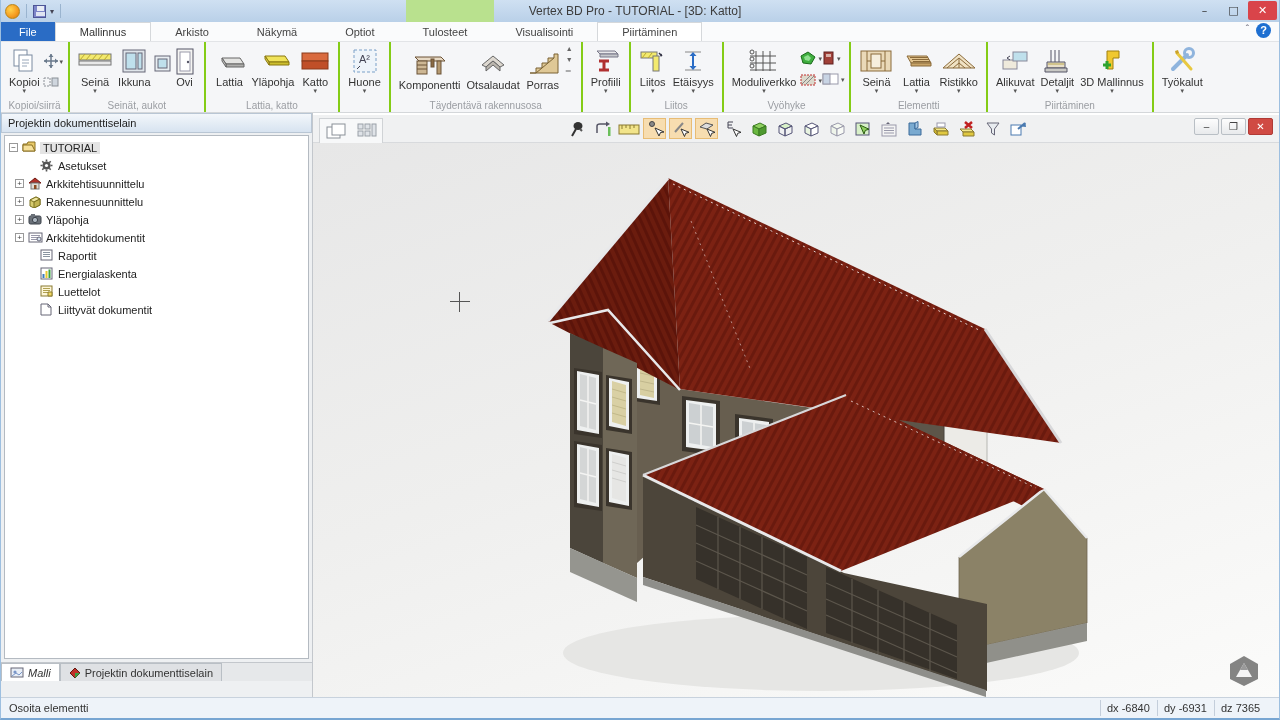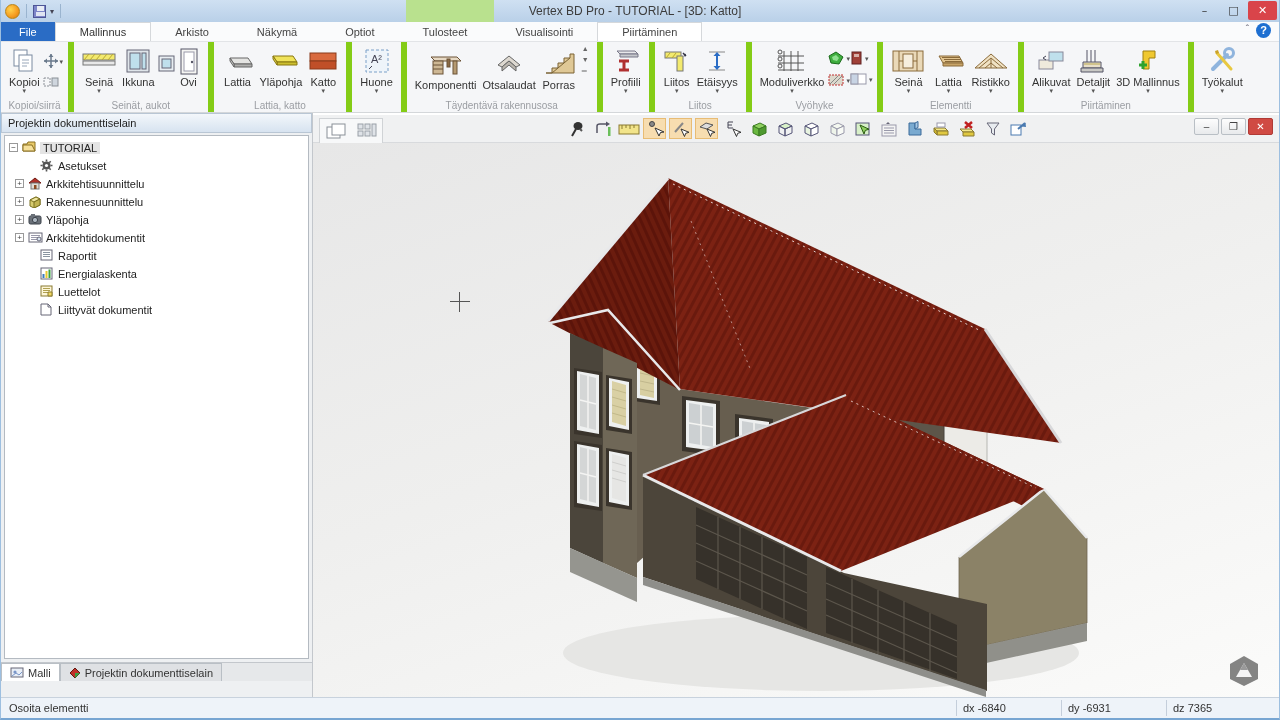--- a/index.html
+++ b/index.html
@@ -34,21 +34,21 @@
   .tab.activeribbon { background:#fff; border:1px solid #d5d8db; border-bottom:none; color:#333; }
   .tab.ctx { background:#fff; border:1px solid #d5d8db; border-bottom:none; }
   .ribbon-min { position:absolute; right:30px; top:24px; font-size:10px; color:#667; }
   .helpbtn { position:absolute; right:8px; top:23px; width:15px; height:15px; border-radius:50%;
     background:#1d6fd1; color:#fff; font-size:11px; font-weight:bold; text-align:center; line-height:15px; }
 
   
   .ribbon { position:absolute; left:0; top:42px; width:100%; height:71px; background:#f5f6f8;
     border-bottom:1px solid #d4d7da; display:flex; }
   .rgroup { position:relative; display:flex; align-items:flex-start; padding:3px 5px 14px 5px;
-    border-right:6px solid #84cc16; }
+    border-right:2px solid #84cc16; }
   .rgroup .glabel { position:absolute; bottom:1px; left:0; right:0; text-align:center;
     font-size:10px; color:#9a9da2; white-space:nowrap; }
   .rb { display:flex; flex-direction:column; align-items:center; padding:1px 3px; font-size:11px;
     color:#333; text-align:center; line-height:1.1; }
   .rb .ric { height:30px; display:flex; align-items:center; justify-content:center; }
   .caret { font-size:7px; color:#555; line-height:5px; }
   .smallcol { display:flex; flex-direction:column; gap:7px; padding-top:8px; }
   .mini { display:flex; align-items:center; gap:1px; }
   .mini .caret { font-size:7px; }
   .scrollcol { display:flex; flex-direction:column; justify-content:center; gap:4px; padding:0 3px; color:#666; font-size:7px; }
@@ -64,21 +64,21 @@
   .trow { display:flex; align-items:center; gap:4px; height:13px; margin:5px 0 5px 0; font-size:11px; color:#222; white-space:nowrap; }
   .ebox { width:9px; height:9px; border:1px solid #999; background:#fff; font-size:8px; line-height:7px;
     text-align:center; color:#444; flex:0 0 9px; }
   .tspacer { width:9px; flex:0 0 9px; }
   .tico { width:14px; height:13px; flex:0 0 14px; }
   .sel { background:#e4e4e4; padding:0 3px; }
   .ptabs { position:absolute; left:0; bottom:16px; width:100%; height:19px; display:flex; align-items:flex-end;
     background:#e6e8ea; border-top:1px solid #c3c7cc; }
   .ptab { display:flex; align-items:center; gap:4px; font-size:11px; color:#333; padding:2px 8px;
     border:1px solid #b9bfc5; border-bottom:none; background:#dfe1e4; height:18px; }
-  .ptab.active { background:#fff; }
+  .ptab.active { background:#fff;font-style:italic; }
   .lfill { position:absolute; left:0; bottom:0; width:100%; height:16px; background:#eef0f2; }
 
   
   .viewport { position:relative; flex:1; height:100%; background:#fff; }
   .vtoolbar { position:absolute; left:0; top:2px; width:100%; height:28px; background:#f0f1f2;
     border-bottom:1px solid #d8dadd; }
   .vtb-left { position:absolute; left:6px; top:3px; display:flex; border:1px solid #d0d3d6; background:#f7f8f9; padding:2px 4px; gap:8px; }
   .vtb-right { position:absolute; left:252px; top:3px; display:flex; align-items:center; gap:3px; }
   .vico { width:23px; height:21px; display:flex; align-items:center; justify-content:center; }
   .vico.hl { background:#f7ddb0; border:1px solid #e8bc74; }
@@ -88,21 +88,21 @@
   .vwbtn.close { background:#d04a43; color:#fff; border-color:#b03a35; }
   .view3d { position:absolute; left:0; top:30px; right:0; bottom:0;
     background:linear-gradient(160deg,#e7e7e7 0%,#efefee 45%,#fbfbfa 100%); }
   .crosshair { position:absolute; left:137px; top:149px; width:20px; height:20px; }
   .crosshair:before { content:""; position:absolute; left:0; top:9px; width:20px; height:1px; background:#555; }
   .crosshair:after { content:""; position:absolute; left:9px; top:0; width:1px; height:20px; background:#555; }
   .navcube { position:absolute; right:18px; bottom:10px; width:34px; height:32px; }
 
   
   .statusbar { position:absolute; left:0; top:697px; width:100%; height:21px; background:#eef3f9;
-    border-top:1px solid #c8d2dd; display:flex; align-items:center; font-size:11px; color:#333;gap:48px; }
+    border-top:1px solid #c8d2dd; display:flex; align-items:center; font-size:11px; color:#333; }
   .smsg { padding-left:8px; flex:1; }
   .scell { width:57px; border-left:1px solid #c4cedb; padding:2px 6px; white-space:nowrap; }
 </style>
 </head>
 <body>
 
 <div class="app">
 
   <div class="titlebar">
     <div class="green-ctx"></div>

